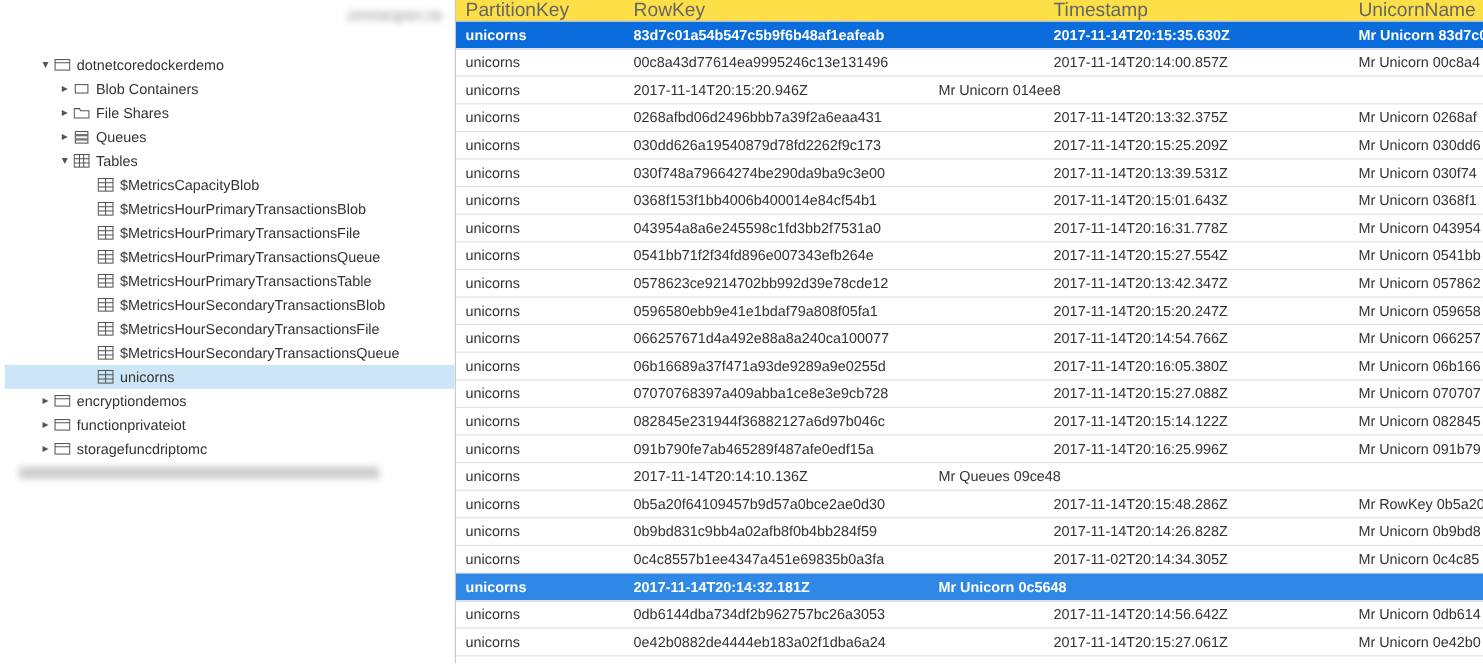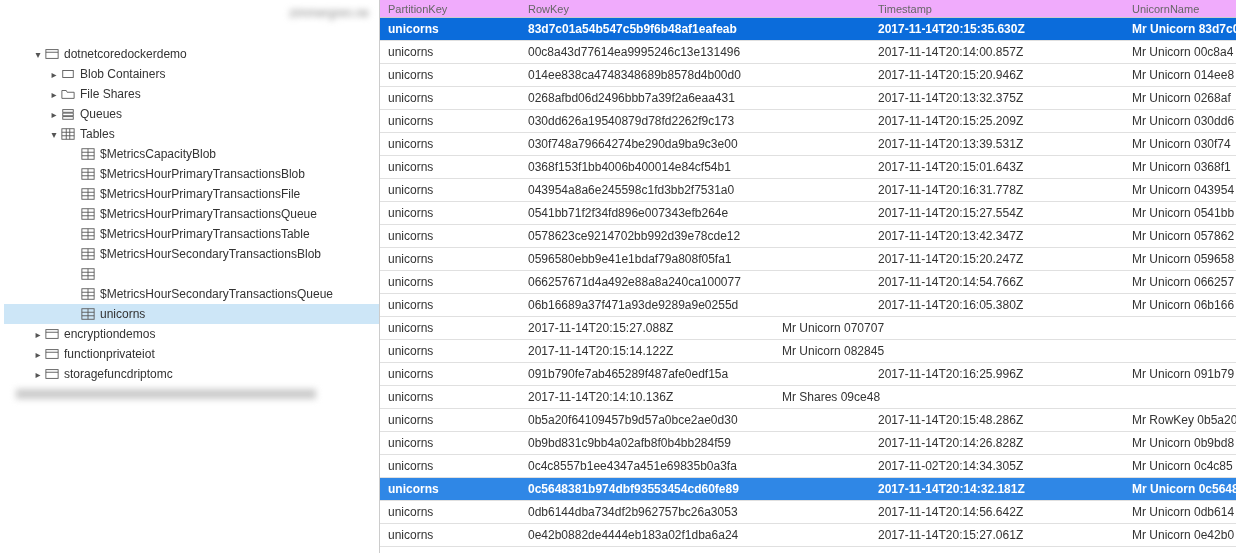--- a/index.html
+++ b/index.html
@@ -61,24 +61,24 @@
     overflow: hidden;
   }
   .grid-head, .grid-row {
     display: flex;
     align-items: center;
     border-bottom: 1px solid #e0e0e0;
     font-size: 12px;
   }
   .grid-head {
     height: 18px;
-    font-size: 11px;
+    font-size: 16px;
     color: #666;
     border-bottom: 1px solid #ccc;
-    background:#f0abfc;
+    background:#fde047;
   }
   .grid-row { height: 23px; }
   .grid-row.selected {
     background: #0b6cdb;
     color: #fff;
     font-weight: 600;
   }
   .grid-row.selected2 {
     background: #2f87e6;
     color: #fff;
@@ -249,20 +249,21 @@
         <div class="tree-row">
           <span class="indent" style="width:72px"></span>
           <span class="icon">
             <svg viewBox="0 0 16 16">
               <rect x="1" y="2" width="14" height="12" fill="none" stroke="#555"></rect>
               <line x1="1" y1="6" x2="15" y2="6" stroke="#555"></line>
               <line x1="1" y1="10" x2="15" y2="10" stroke="#555"></line>
               <line x1="8" y1="2" x2="8" y2="14" stroke="#555"></line>
             </svg>
           </span>
+          <span class="labeltxt">$MetricsHourSecondaryTransactionsFile</span>
         </div>
         <div class="tree-row">
           <span class="indent" style="width:72px"></span>
           <span class="icon">
             <svg viewBox="0 0 16 16">
               <rect x="1" y="2" width="14" height="12" fill="none" stroke="#555"></rect>
               <line x1="1" y1="6" x2="15" y2="6" stroke="#555"></line>
               <line x1="1" y1="10" x2="15" y2="10" stroke="#555"></line>
               <line x1="8" y1="2" x2="8" y2="14" stroke="#555"></line>
             </svg>
@@ -341,21 +342,20 @@
         <div class="cell c-un">Mr Unicorn 83d7c0</div>
       </div>
       <div class="grid-row">
         <div class="cell c-pk">unicorns</div>
         <div class="cell c-rk">00c8a43d77614ea9995246c13e131496</div>
         <div class="cell c-ts">2017-11-14T20:14:00.857Z</div>
         <div class="cell c-un">Mr Unicorn 00c8a4</div>
       </div>
       <div class="grid-row">
         <div class="cell c-pk">unicorns</div>
-        <div class="cell c-rk">014ee838ca4748348689b8578d4b00d0</div>
         <div class="cell c-ts">2017-11-14T20:15:20.946Z</div>
         <div class="cell c-un">Mr Unicorn 014ee8</div>
       </div>
       <div class="grid-row">
         <div class="cell c-pk">unicorns</div>
         <div class="cell c-rk">0268afbd06d2496bbb7a39f2a6eaa431</div>
         <div class="cell c-ts">2017-11-14T20:13:32.375Z</div>
         <div class="cell c-un">Mr Unicorn 0268af</div>
       </div>
       <div class="grid-row">
@@ -407,38 +407,40 @@
         <div class="cell c-un">Mr Unicorn 066257</div>
       </div>
       <div class="grid-row">
         <div class="cell c-pk">unicorns</div>
         <div class="cell c-rk">06b16689a37f471a93de9289a9e0255d</div>
         <div class="cell c-ts">2017-11-14T20:16:05.380Z</div>
         <div class="cell c-un">Mr Unicorn 06b166</div>
       </div>
       <div class="grid-row">
         <div class="cell c-pk">unicorns</div>
+        <div class="cell c-rk">07070768397a409abba1ce8e3e9cb728</div>
         <div class="cell c-ts">2017-11-14T20:15:27.088Z</div>
         <div class="cell c-un">Mr Unicorn 070707</div>
       </div>
       <div class="grid-row">
         <div class="cell c-pk">unicorns</div>
+        <div class="cell c-rk">082845e231944f36882127a6d97b046c</div>
         <div class="cell c-ts">2017-11-14T20:15:14.122Z</div>
         <div class="cell c-un">Mr Unicorn 082845</div>
       </div>
       <div class="grid-row">
         <div class="cell c-pk">unicorns</div>
         <div class="cell c-rk">091b790fe7ab465289f487afe0edf15a</div>
         <div class="cell c-ts">2017-11-14T20:16:25.996Z</div>
         <div class="cell c-un">Mr Unicorn 091b79</div>
       </div>
       <div class="grid-row">
         <div class="cell c-pk">unicorns</div>
         <div class="cell c-ts">2017-11-14T20:14:10.136Z</div>
-        <div class="cell c-un">Mr Shares 09ce48</div>
+        <div class="cell c-un">Mr Queues 09ce48</div>
       </div>
       <div class="grid-row">
         <div class="cell c-pk">unicorns</div>
         <div class="cell c-rk">0b5a20f64109457b9d57a0bce2ae0d30</div>
         <div class="cell c-ts">2017-11-14T20:15:48.286Z</div>
         <div class="cell c-un">Mr RowKey 0b5a20</div>
       </div>
       <div class="grid-row">
         <div class="cell c-pk">unicorns</div>
         <div class="cell c-rk">0b9bd831c9bb4a02afb8f0b4bb284f59</div>
@@ -446,21 +448,20 @@
         <div class="cell c-un">Mr Unicorn 0b9bd8</div>
       </div>
       <div class="grid-row">
         <div class="cell c-pk">unicorns</div>
         <div class="cell c-rk">0c4c8557b1ee4347a451e69835b0a3fa</div>
         <div class="cell c-ts">2017-11-02T20:14:34.305Z</div>
         <div class="cell c-un">Mr Unicorn 0c4c85</div>
       </div>
       <div class="grid-row selected2">
         <div class="cell c-pk">unicorns</div>
-        <div class="cell c-rk">0c5648381b974dbf93553454cd60fe89</div>
         <div class="cell c-ts">2017-11-14T20:14:32.181Z</div>
         <div class="cell c-un">Mr Unicorn 0c5648</div>
       </div>
       <div class="grid-row">
         <div class="cell c-pk">unicorns</div>
         <div class="cell c-rk">0db6144dba734df2b962757bc26a3053</div>
         <div class="cell c-ts">2017-11-14T20:14:56.642Z</div>
         <div class="cell c-un">Mr Unicorn 0db614</div>
       </div>
       <div class="grid-row">

